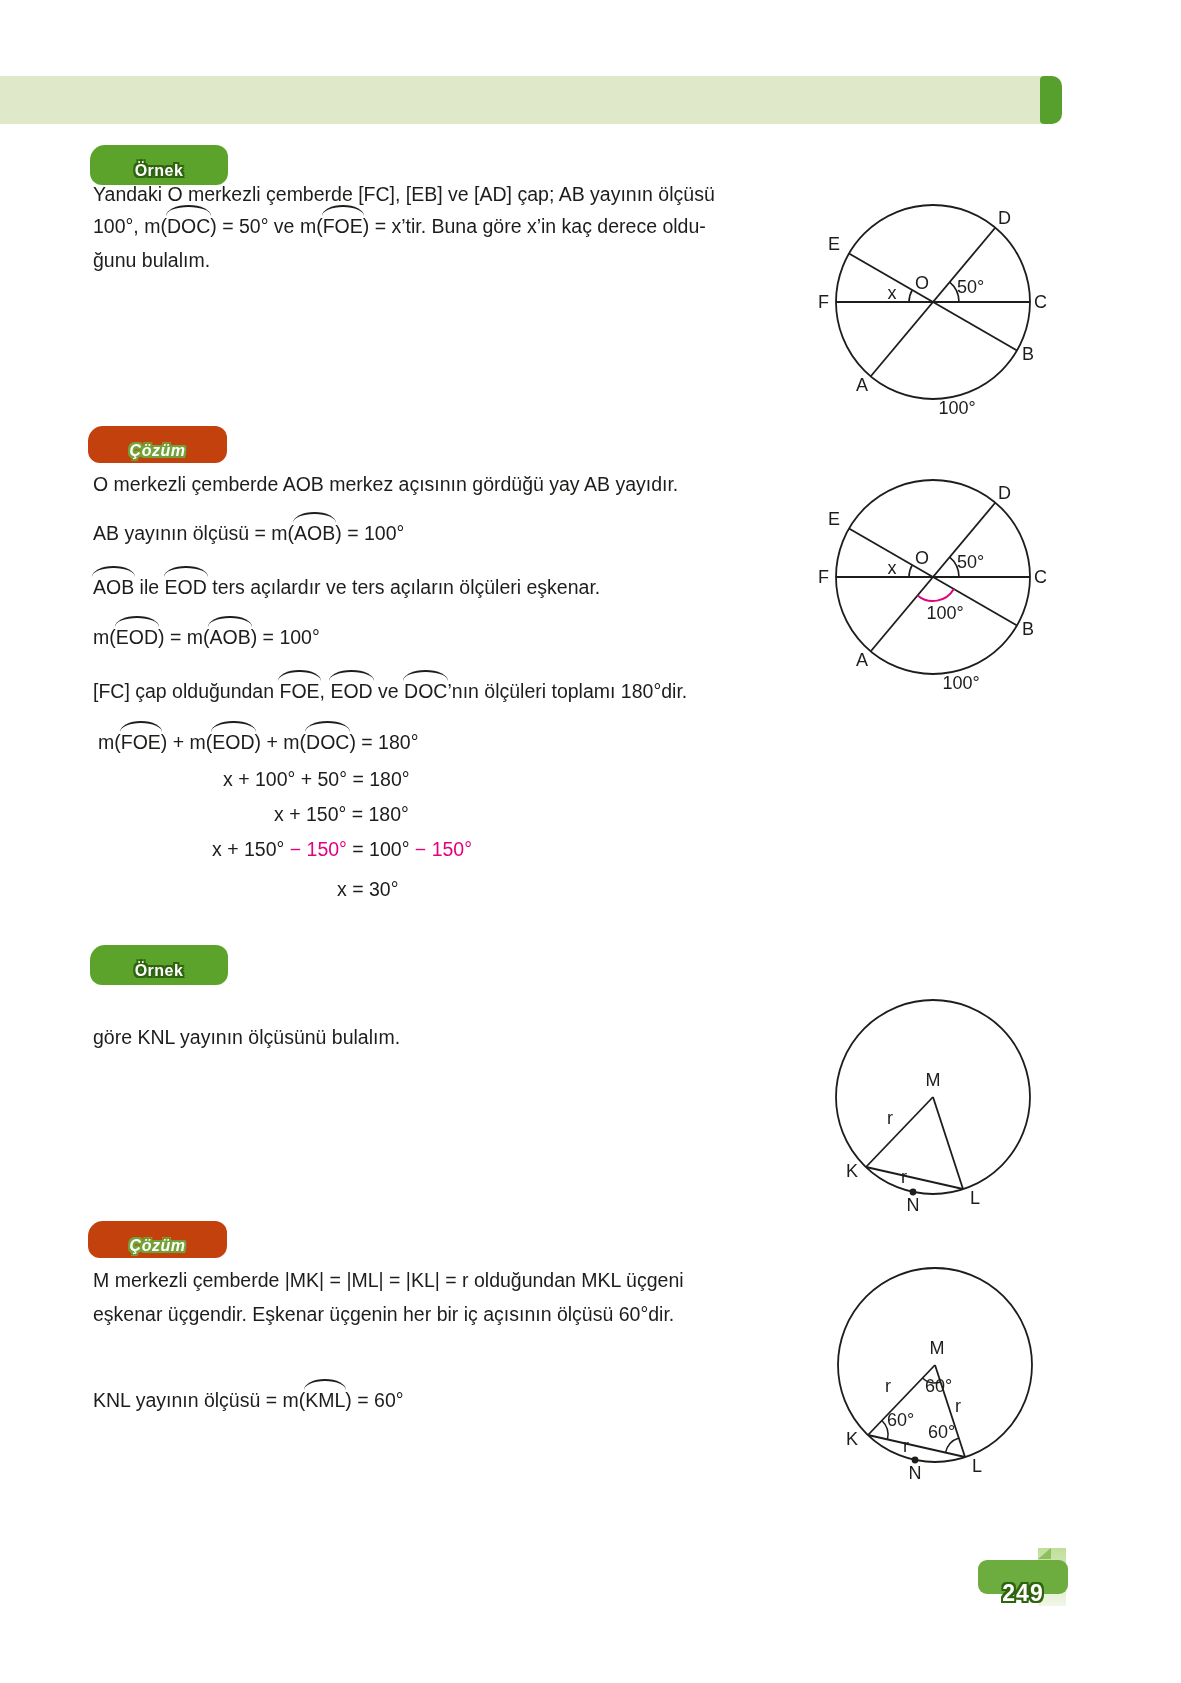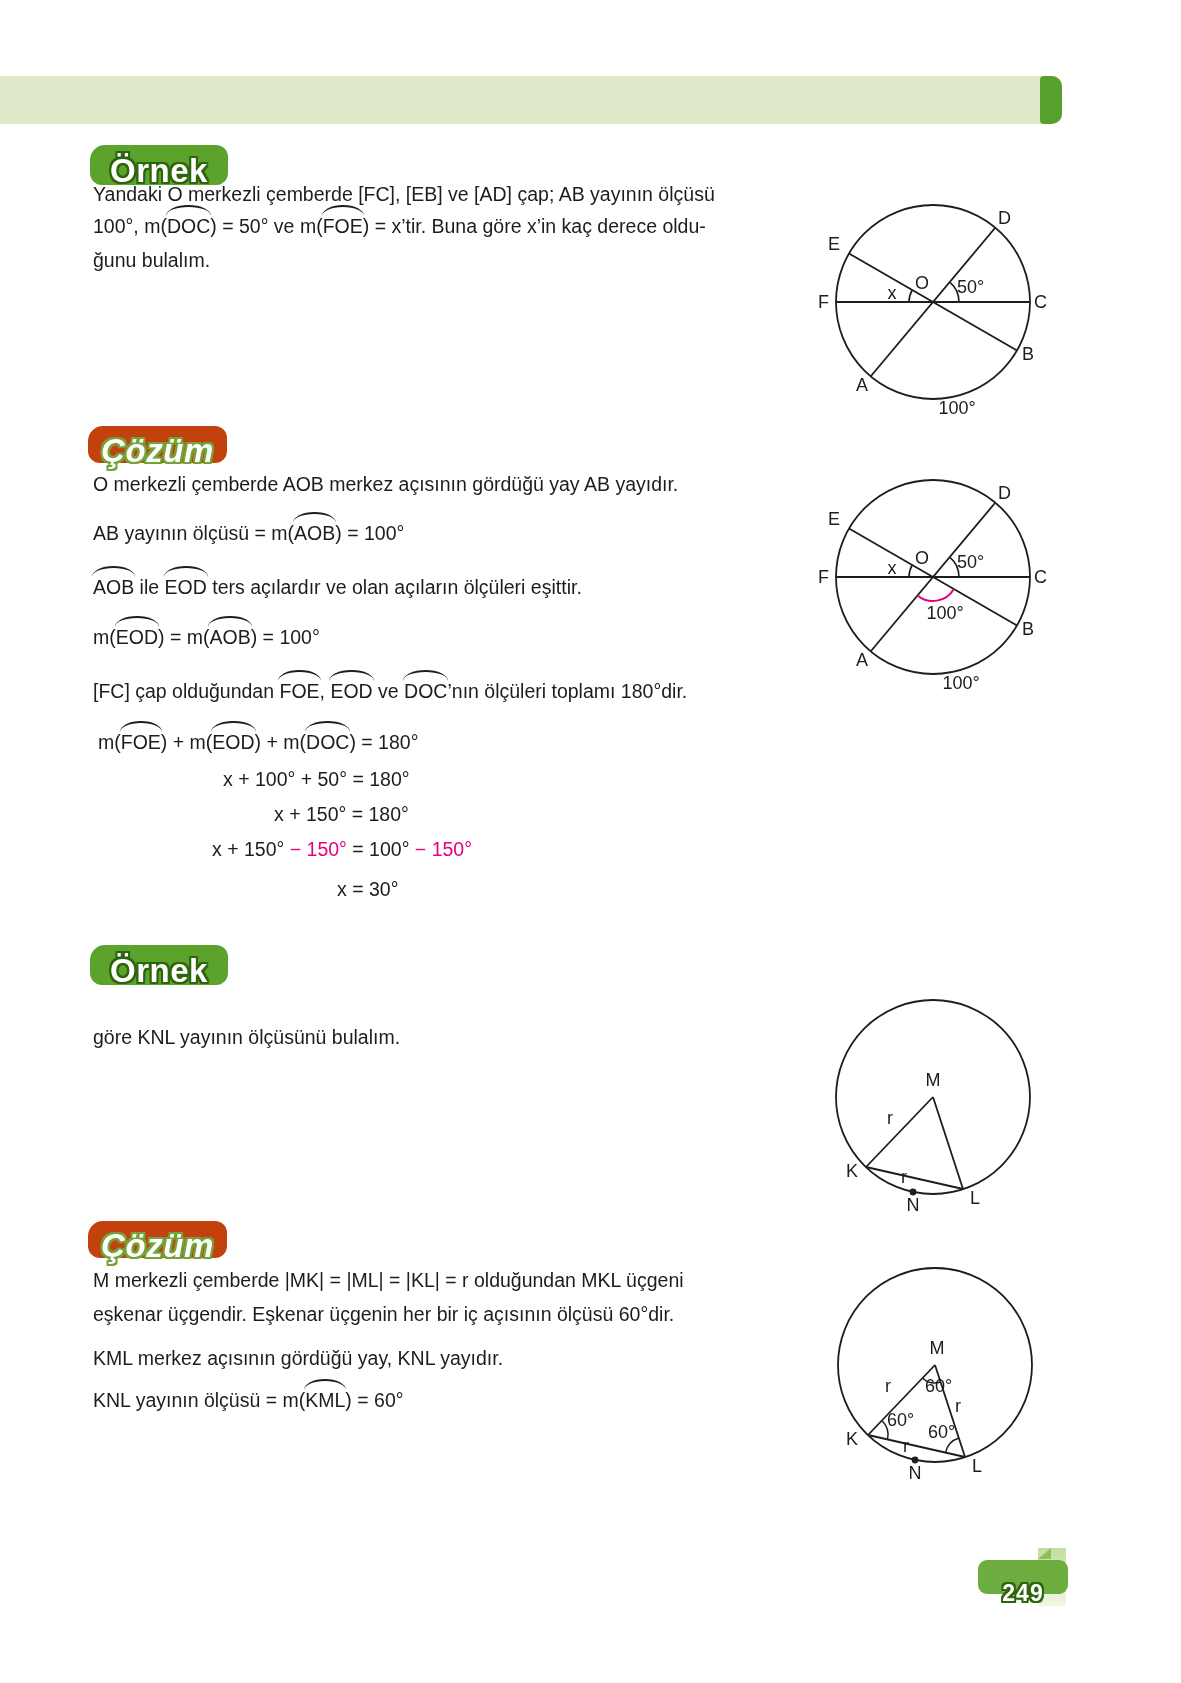--- a/index.html
+++ b/index.html
@@ -10,21 +10,21 @@
   
   .top-bar { position:absolute; left:0; top:76px; width:1042px; height:48px; background:#dfe9ca; }
   .top-bar-cap { position:absolute; left:1040px; top:76px; width:22px; height:48px; background:#58a02d; border-radius:4px 10px 10px 4px; }
 
   
   .badge {
     position:absolute; display:flex; align-items:center; justify-content:center;
     border-radius:15px 12px 12px 12px;
   }
   .badge span {
-    font-size:33px; font-weight:bold; color:#ffffff; letter-spacing:0.5px;margin-top:12px;
+    font-size:16px; font-weight:bold; color:#ffffff; letter-spacing:0.5px;margin-top:12px;
   }
   .badge-dark { background:#5ba32b; }
   .badge-dark span {
     text-shadow:-2px -2px 0 #2f640f, -2px 0 0 #2f640f, -2px 2px 0 #2f640f,
                  0 -2px 0 #2f640f, 0 2px 0 #2f640f,
                  2px -2px 0 #2f640f, 2px 0 0 #2f640f, 2px 2px 0 #2f640f;
   }
   .badge-light { background:#c2410c;font-style:italic; }
   .badge-light span {
     text-shadow:-2px -2px 0 #74a339, -2px 0 0 #74a339, -2px 2px 0 #74a339,
@@ -95,21 +95,21 @@
       <text x="177" y="226" text-anchor="middle">100°</text>
     </svg>
   </div>
 
   <div class="badge badge-light" style="left:88px; top:426px; width:139px; height:37px;">
     <span>Çözüm</span>
   </div>
 
   <div class="tline" style="top:472px"><span>O merkezli çemberde AOB merkez açısının gördüğü yay AB yayıdır.</span></div>
   <div class="tline" style="top:521px"><span>AB yayının ölçüsü = m(</span><span class="hat">AOB</span><span>) = 100°</span></div>
-  <div class="tline" style="top:575px"><span class="hat">AOB</span><span> ile </span><span class="hat">EOD</span><span> ters açılardır ve olan açıların ölçüleri eşittir.</span></div>
+  <div class="tline" style="top:575px"><span class="hat">AOB</span><span> ile </span><span class="hat">EOD</span><span> ters açılardır ve ters açıların ölçüleri eşkenar.</span></div>
   <div class="tline" style="top:625px"><span>m(</span><span class="hat">EOD</span><span>) = m(</span><span class="hat">AOB</span><span>) = 100°</span></div>
   <div class="tline" style="top:679px"><span>[FC] çap olduğundan </span><span class="hat">FOE</span><span>, </span><span class="hat">EOD</span><span> ve </span><span class="hat">DOC</span><span>’nın ölçüleri toplamı 180°dir.</span></div>
 
   <div class="tline" style="top:730px; left:98px"><span>m(</span><span class="hat">FOE</span><span>) + m(</span><span class="hat">EOD</span><span>) + m(</span><span class="hat">DOC</span><span>) = 180°</span></div>
   <div class="tline" style="top:767px; left:223px"><span>x + 100° + 50° = 180°</span></div>
   <div class="tline" style="top:802px; left:274px"><span>x + 150° = 180°</span></div>
   <div class="tline" style="top:837px; left:212px"><span>x + 150° </span><span class="pink">− 150°</span><span> = 100° </span><span class="pink">− 150°</span></div>
   <div class="tline" style="top:877px; left:337px"><span>x = 30°</span></div>
 
   <div class="diagram" style="left:780px; top:458px; width:300px; height:245px;">
@@ -156,21 +156,20 @@
       <text x="124" y="193" text-anchor="middle">r</text>
     </svg>
   </div>
 
   <div class="badge badge-light" style="left:88px; top:1221px; width:139px; height:37px;">
     <span>Çözüm</span>
   </div>
 
   <div class="tline" style="top:1268px"><span>M merkezli çemberde |MK| = |ML| = |KL| = r olduğundan MKL üçgeni</span></div>
   <div class="tline" style="top:1302px"><span>eşkenar üçgendir. Eşkenar üçgenin her bir iç açısının ölçüsü 60°dir.</span></div>
-  <div class="tline" style="top:1346px"><span>KML merkez açısının gördüğü yay, KNL yayıdır.</span></div>
   <div class="tline" style="top:1388px"><span>KNL yayının ölçüsü = m(</span><span class="hat">KML</span><span>) = 60°</span></div>
 
   <div class="diagram" style="left:780px; top:1258px; width:300px; height:235px;">
     <svg width="300" height="235" viewBox="0 0 300 235">
       <circle cx="155" cy="107" r="97" fill="none" stroke="#1d1d1b" stroke-width="1.8"></circle>
       <line x1="155" y1="107" x2="88" y2="177" stroke="#1d1d1b" stroke-width="1.8"></line>
       <line x1="155" y1="107" x2="185" y2="199" stroke="#1d1d1b" stroke-width="1.8"></line>
       <line x1="88" y1="177" x2="185" y2="199" stroke="#1d1d1b" stroke-width="1.8"></line>
       <circle cx="135" cy="202" r="3.4" fill="#1d1d1b"></circle>
       <path d="M 142.5 120 A 18 18 0 0 0 160.6 124" fill="none" stroke="#1d1d1b" stroke-width="1.5"></path>

